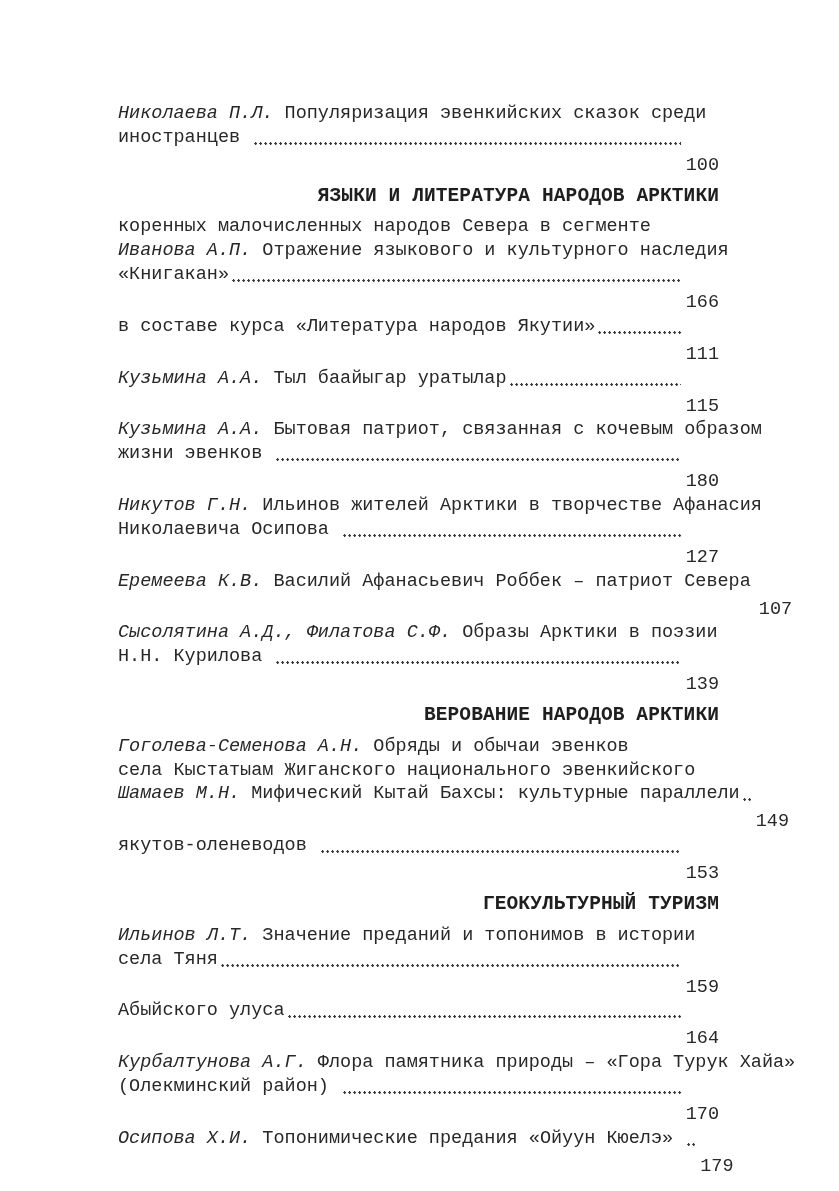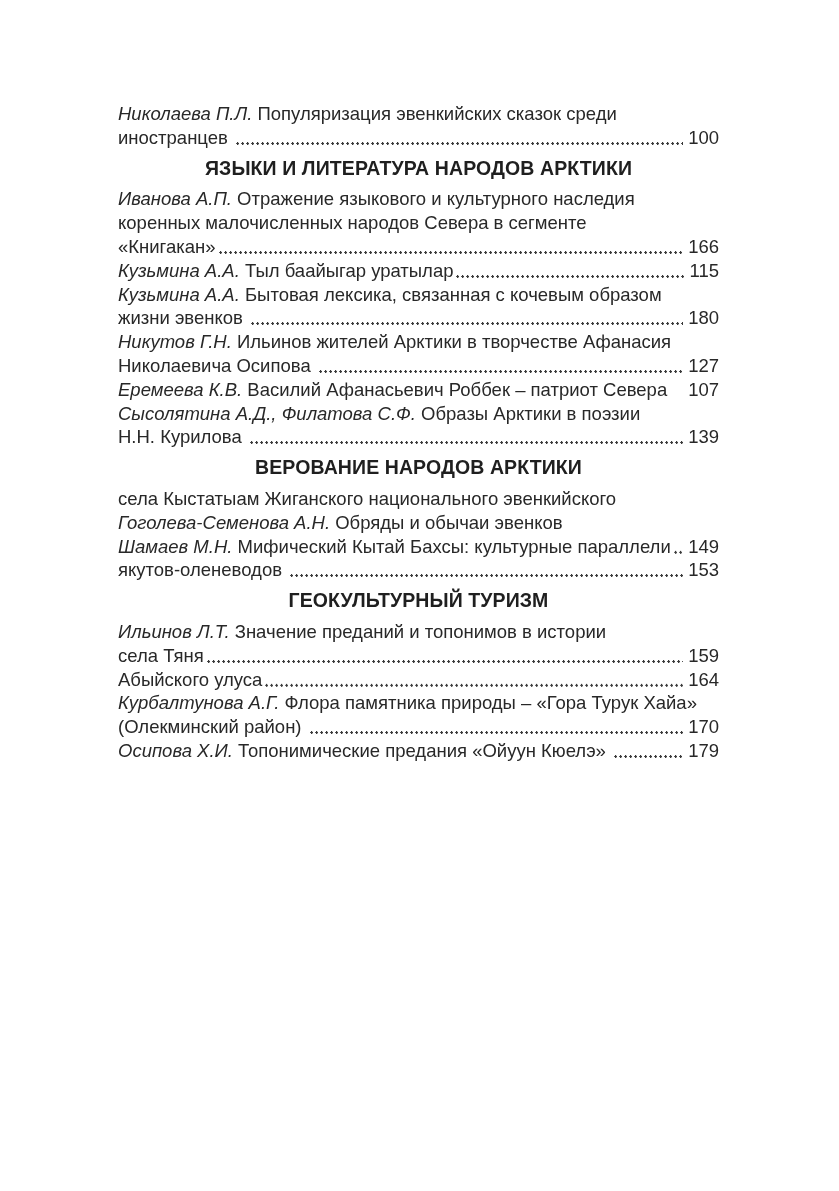--- a/index.html
+++ b/index.html
@@ -6,34 +6,34 @@
     margin: 0;
     padding: 0;
     background: #ffffff;
   }
   .page {
     position: relative;
     width: 839px;
     height: 1191px;
     background: #ffffff;
     overflow: hidden;
-    font-family: Liberation Sans, sans-serif;
+    font-family: Liberation Mono, monospace;
     color: #282828;
   }
   .toc {
     position: absolute;
     left: 118px;
     top: 102px;
     width: 601px;
     font-size: 18.5px;
     line-height: 23.8px;
   }
   .heading {
     font-weight: 700;
-    text-align: center;
+    text-align: right;
     font-size: 19.5px;
     letter-spacing: 0.1px;
     margin: 7px 0 7px 0;
     color: #1f1f1f;
   }
   .row {
     display: flex;
     align-items: stretch;
   }
   .txt {
@@ -51,54 +51,60 @@
     background-size: 5px 23.8px;
     background-repeat: repeat-x;
   }
   .spacer {
     flex: 1 1 auto;
     min-width: 8px;
   }
   .num {
     flex: 0 0 auto;
     white-space: pre;
+    margin-top: 28px;
   }
 </style>
 </head>
 <body>
 
 <div class="page">
   <div class="toc" id="toc">
       <div class="row">
         <span class="txt"><i>Николаева П.Л.</i><span> Популяризация эвенкийских сказок среди</span></span>
       </div>
       <div class="row">
         <span class="txt"><span>иностранцев </span></span>
         <span class="leader"></span>
         <span class="num">100</span>
       </div>
       <div class="heading">ЯЗЫКИ И ЛИТЕРАТУРА НАРОДОВ АРКТИКИ</div>
       <div class="row">
-        <span class="txt"><i>Иванова А.П.</i><span> Отражение языкового и культурного наследия</span></span>
+        <span class="txt"><span>коренных малочисленных народов Севера в сегменте</span></span>
       </div>
       <div class="row">
-        <span class="txt"><span>коренных малочисленных народов Севера в сегменте</span></span>
+        <span class="txt"><i>Иванова А.П.</i><span> Отражение языкового и культурного наследия</span></span>
       </div>
       <div class="row">
         <span class="txt"><span>«Книгакан»</span></span>
         <span class="leader"></span>
         <span class="num">166</span>
       </div>
       <div class="row">
+        <span class="txt"><span>в составе курса «Литература народов Якутии»</span></span>
+        <span class="leader"></span>
+        <span class="num">111</span>
+      </div>
+      <div class="row">
         <span class="txt"><i>Кузьмина А.А.</i><span> Тыл баайыгар уратылар</span></span>
         <span class="leader"></span>
         <span class="num">115</span>
       </div>
       <div class="row">
-        <span class="txt"><i>Кузьмина А.А.</i><span> Бытовая лексика, связанная с кочевым образом</span></span>
+        <span class="txt"><i>Кузьмина А.А.</i><span> Бытовая патриот, связанная с кочевым образом</span></span>
       </div>
       <div class="row">
         <span class="txt"><span>жизни эвенков </span></span>
         <span class="leader"></span>
         <span class="num">180</span>
       </div>
       <div class="row">
         <span class="txt"><i>Никутов Г.Н.</i><span> Ильинов жителей Арктики в творчестве Афанасия</span></span>
       </div>
       <div class="row">
@@ -114,24 +120,24 @@
       <div class="row">
         <span class="txt"><i>Сысолятина А.Д., Филатова С.Ф.</i><span> Образы Арктики в поэзии</span></span>
       </div>
       <div class="row">
         <span class="txt"><span>Н.Н. Курилова </span></span>
         <span class="leader"></span>
         <span class="num">139</span>
       </div>
       <div class="heading">ВЕРОВАНИЕ НАРОДОВ АРКТИКИ</div>
       <div class="row">
-        <span class="txt"><span>села Кыстатыам Жиганского национального эвенкийского</span></span>
+        <span class="txt"><i>Гоголева-Семенова А.Н.</i><span> Обряды и обычаи эвенков</span></span>
       </div>
       <div class="row">
-        <span class="txt"><i>Гоголева-Семенова А.Н.</i><span> Обряды и обычаи эвенков</span></span>
+        <span class="txt"><span>села Кыстатыам Жиганского национального эвенкийского</span></span>
       </div>
       <div class="row">
         <span class="txt"><i>Шамаев М.Н.</i><span> Мифический Кытай Бахсы: культурные параллели</span></span>
         <span class="leader"></span>
         <span class="num">149</span>
       </div>
       <div class="row">
         <span class="txt"><span>якутов-оленеводов </span></span>
         <span class="leader"></span>
         <span class="num">153</span>

